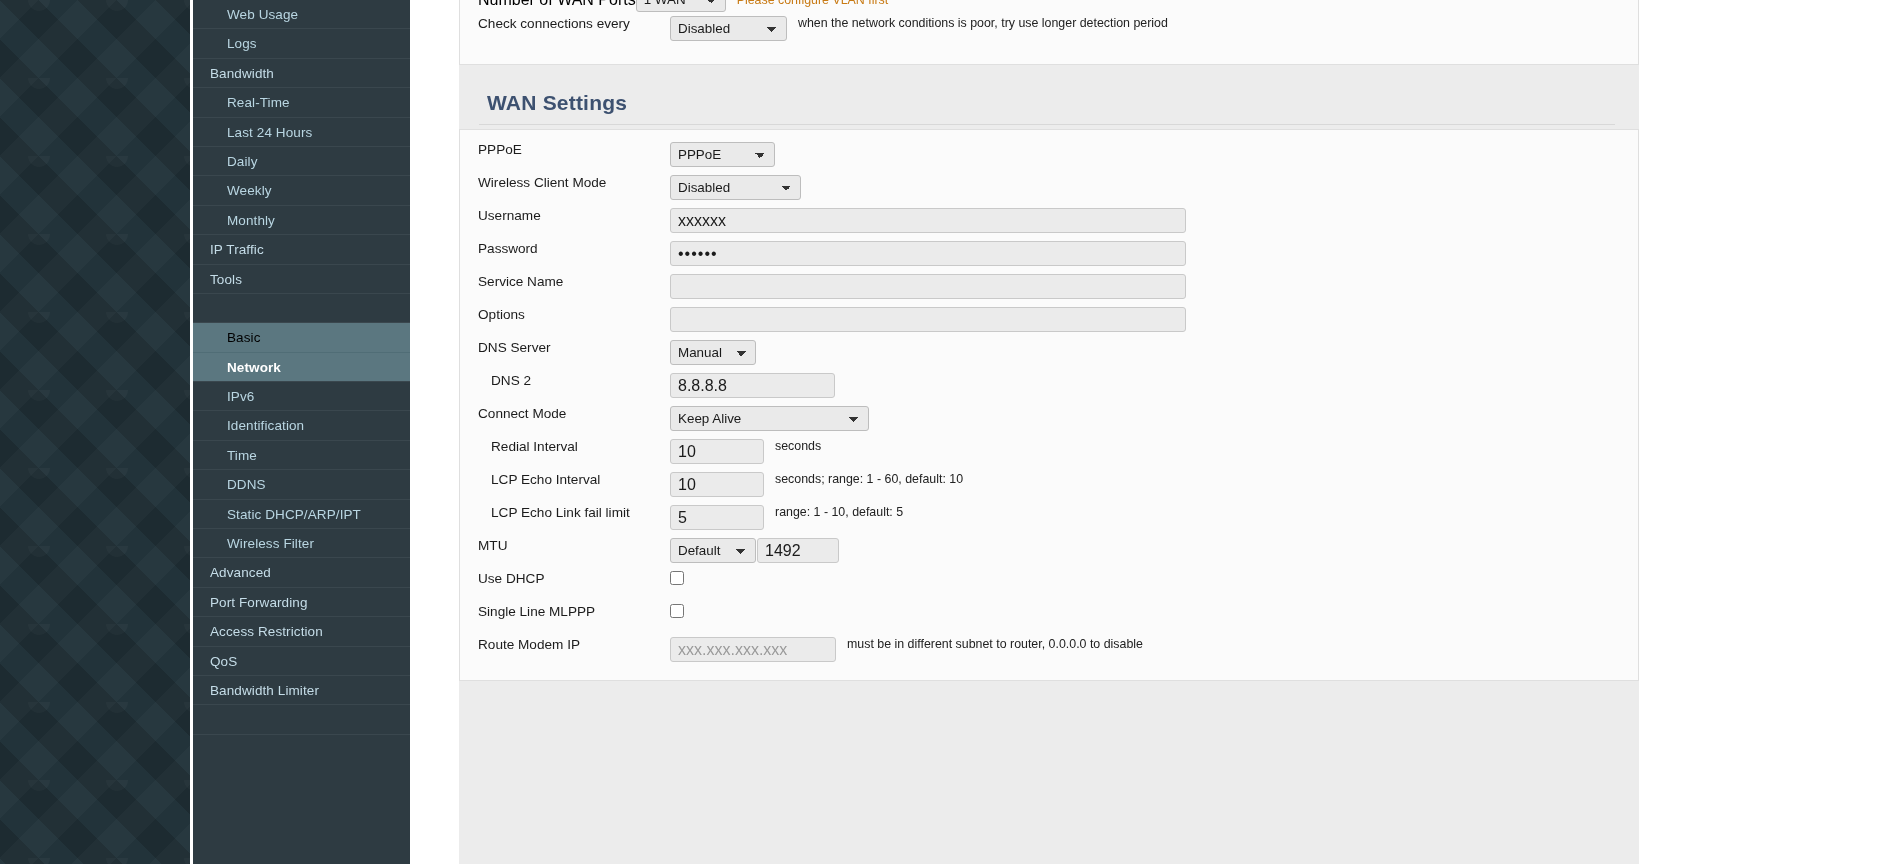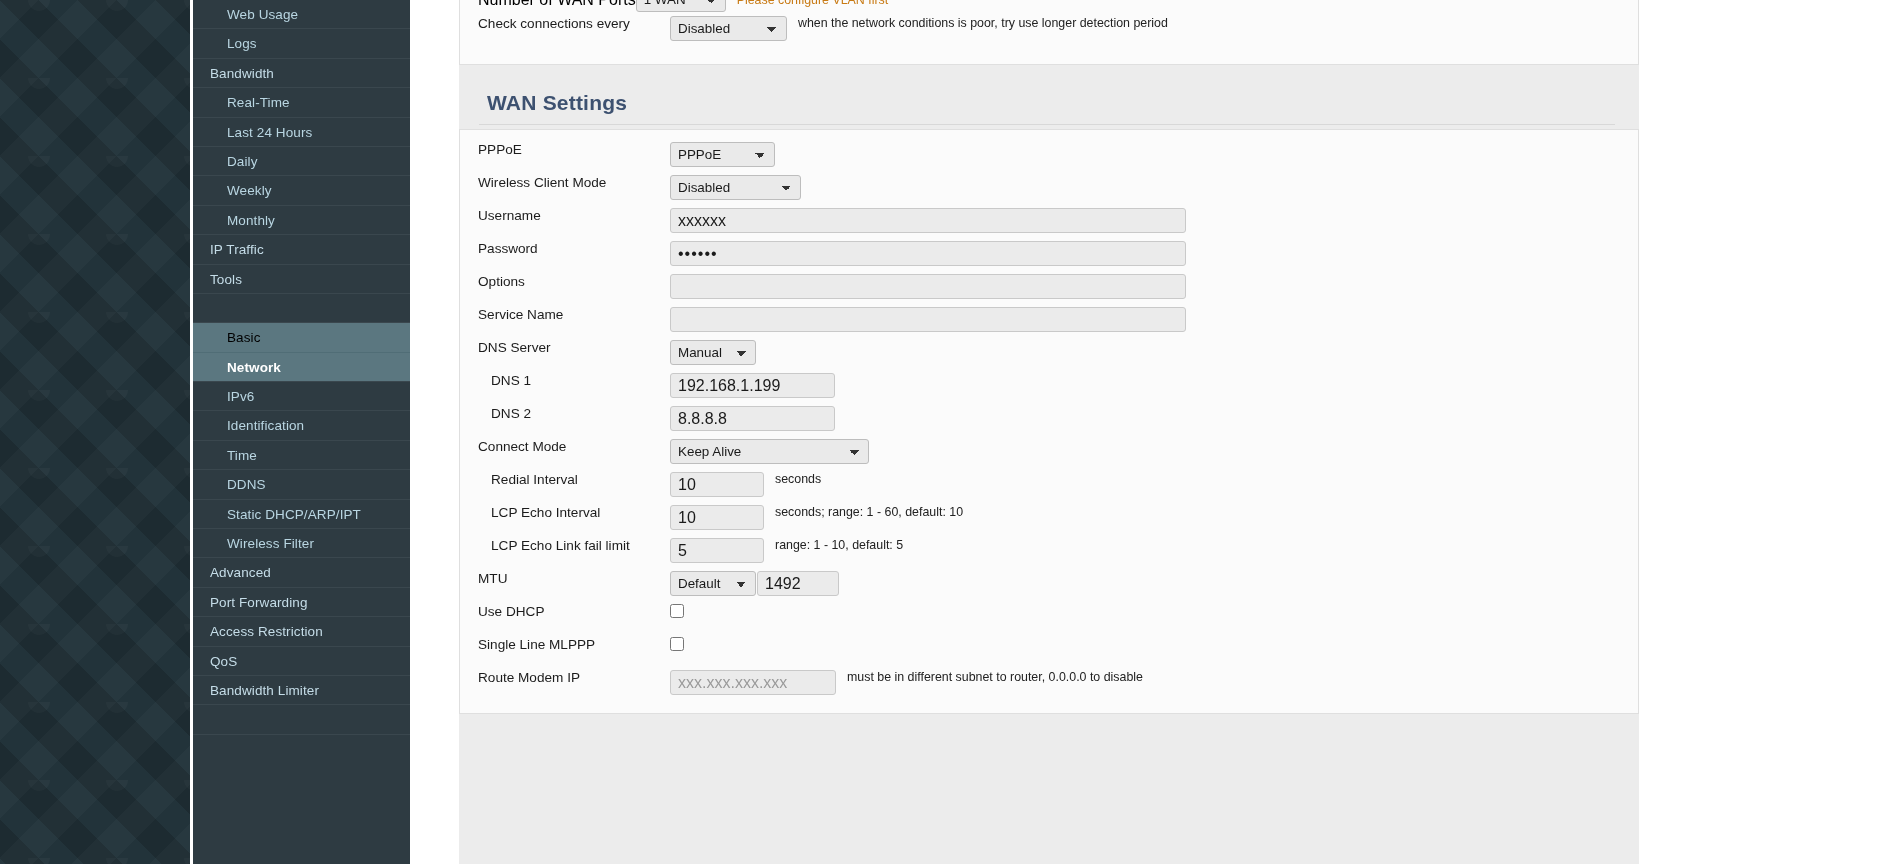--- a/index.html
+++ b/index.html
@@ -185,40 +185,36 @@
           <span class="lbl">Username</span>
           <input class="txt" style="width: 516px;" value="xxxxxx">
         </div>
 
         <div class="row">
           <span class="lbl">Password</span>
           <input class="txt" style="width: 516px; letter-spacing: 1px;" value="••••••">
         </div>
 
         <div class="row">
+          <span class="lbl">Service Name</span>
+          <input class="txt" style="width: 516px;" value="">
+        </div>
+
+        <div class="row">
           <span class="lbl">Options</span>
-          <input class="txt" style="width: 516px;" value="">
-        </div>
-
-        <div class="row">
-          <span class="lbl">Service Name</span>
           <input class="txt" style="width: 516px;" value="">
         </div>
 
         <div class="row">
           <span class="lbl">DNS Server</span>
           <select class="sel" style="width:86px">
             <option>Manual</option>
           </select>
         </div>
 
-        <div class="row">
-          <span class="lbl indent">DNS 1</span>
-          <input class="txt" style="width: 165px;" value="192.168.1.199">
-        </div>
 
         <div class="row">
           <span class="lbl indent">DNS 2</span>
           <input class="txt" style="width: 165px;" value="8.8.8.8">
         </div>
 
         <div class="row">
           <span class="lbl">Connect Mode</span>
           <select class="sel" style="width:199px">
             <option>Keep Alive</option>

